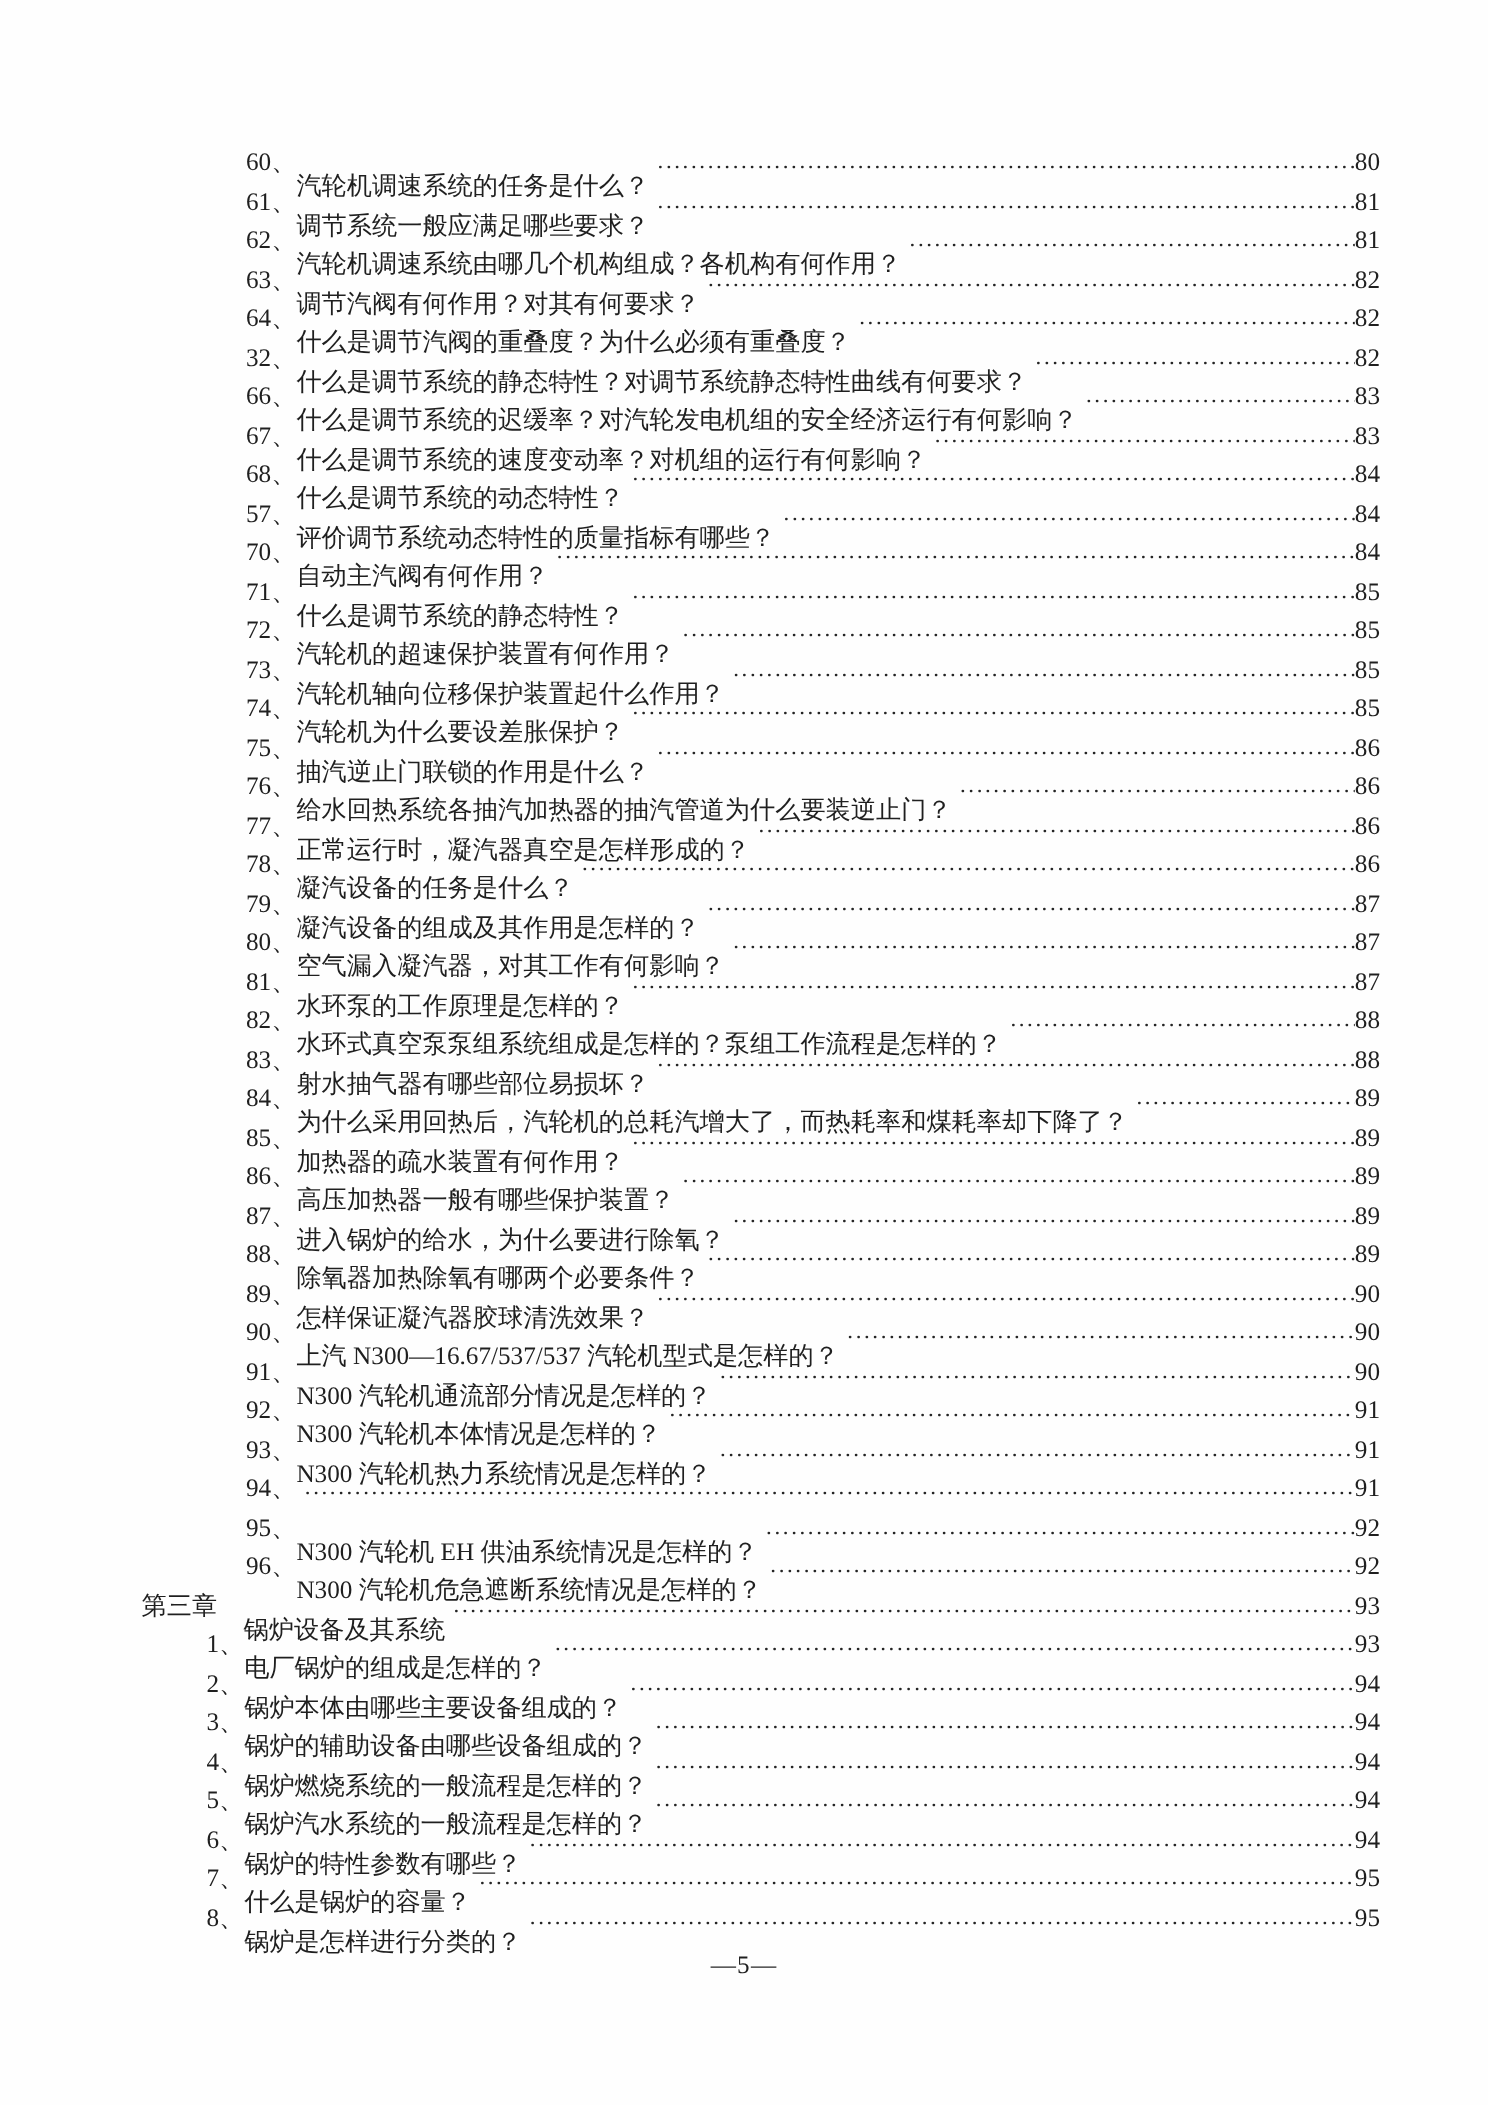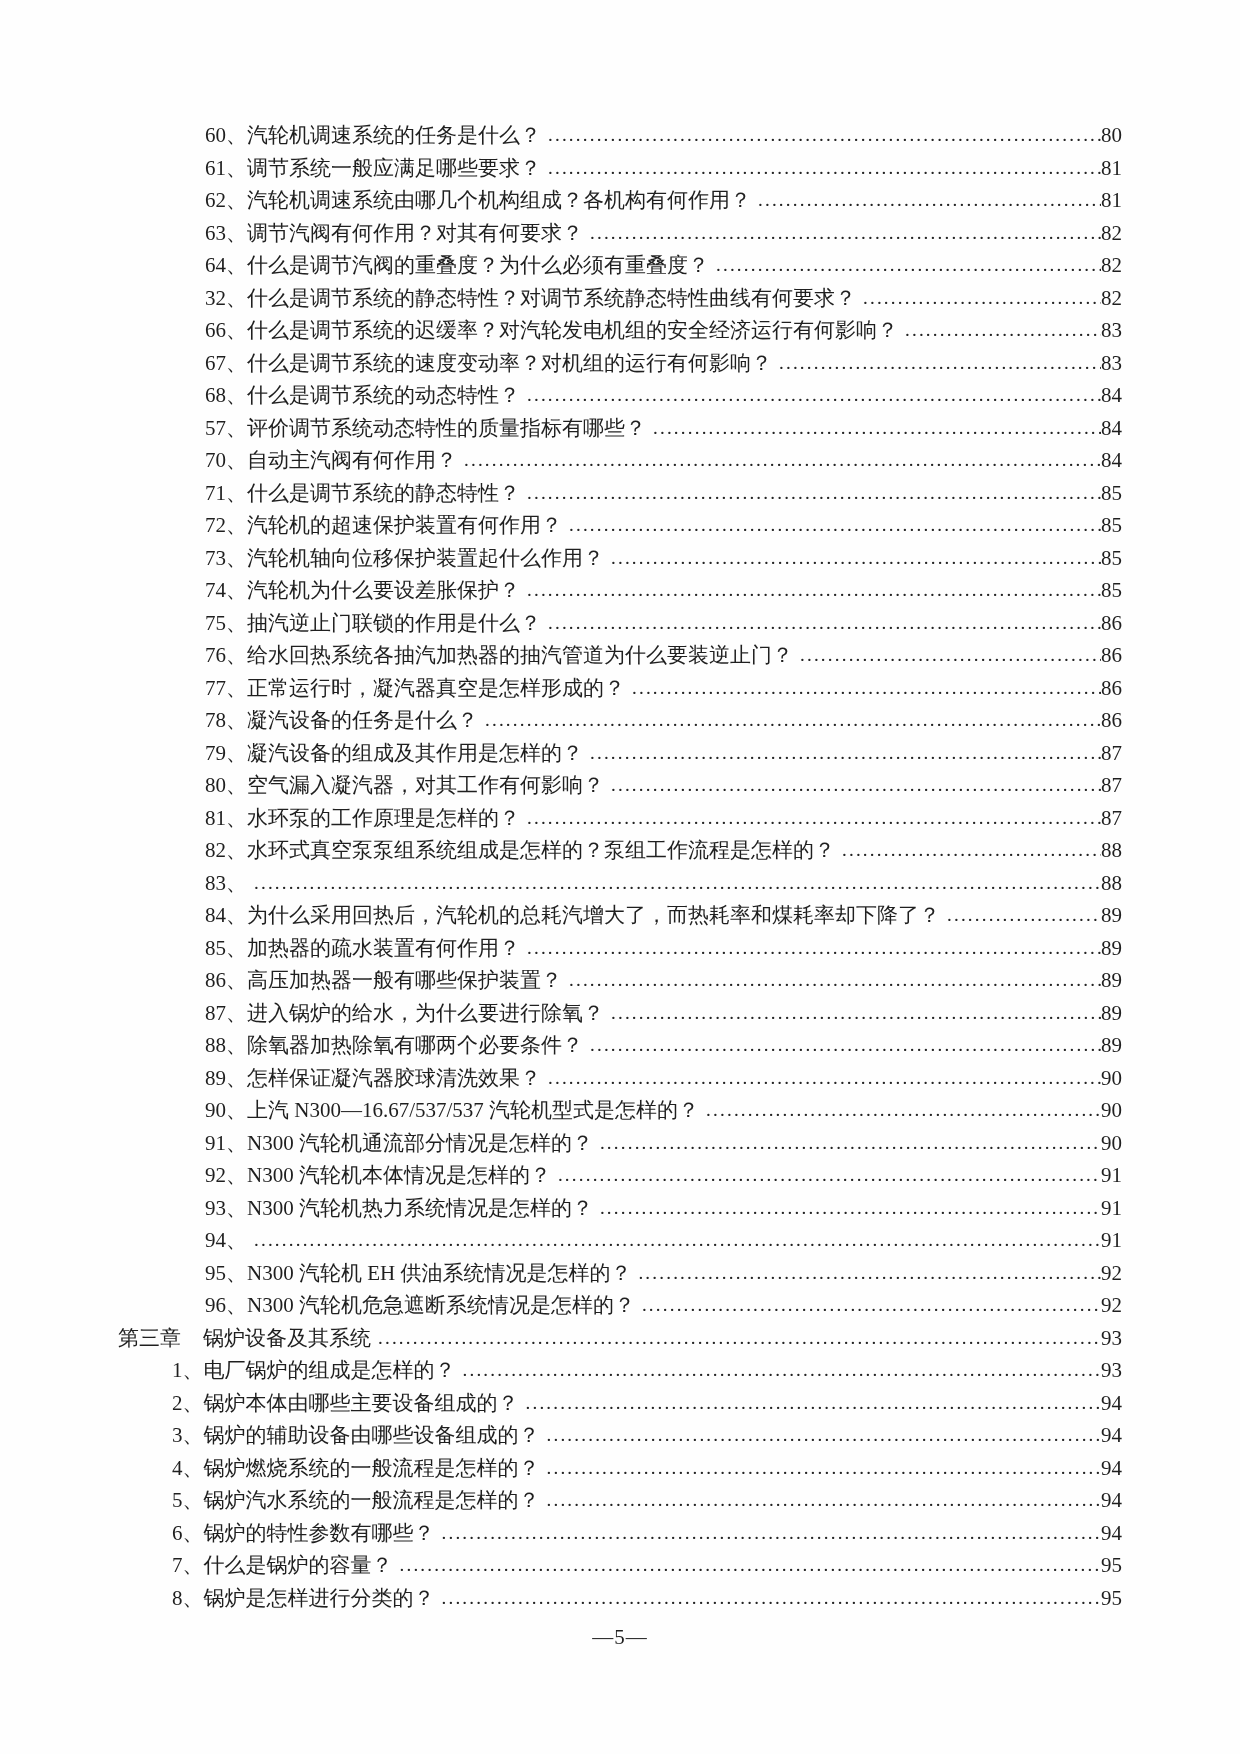--- a/index.html
+++ b/index.html
@@ -21,25 +21,25 @@
     background: #fefefe;
   }
   .toc-list {
     position: absolute;
     top: 119px;
     left: 0;
     right: 0;
   }
   .toc-row {
     display: flex;
-    align-items: flex-end;
+    align-items: center;
     height: 32.5px;
     line-height: 32.5px;
     font-size: 21px;
-    padding-right: 118px;
+    padding-right: 90px;
     white-space: nowrap;
   }
   .toc-row.item   { padding-left: 205px; }
   .toc-row.item2  { padding-left: 172px; }
   .toc-row.chapter{ padding-left: 118px; }
   .toc-row .num { flex: 0 0 auto; }
   .toc-row.chapter .num { margin-right: 22px; }
   .toc-row .txt { flex: 0 0 auto; margin-top: 40px; }
   .leader {
     flex: 1 1 auto;
@@ -210,20 +210,21 @@
         <span class="pagenum">87</span>
     </div>
       <div class="toc-row item">
       <span class="num">82、</span>
         <span class="txt">水环式真空泵泵组系统组成是怎样的？泵组工作流程是怎样的？</span>
         <span class="leader"></span>
         <span class="pagenum">88</span>
     </div>
       <div class="toc-row item">
       <span class="num">83、</span>
+        <span class="txt">射水抽气器有哪些部位易损坏？</span>
         <span class="leader"></span>
         <span class="pagenum">88</span>
     </div>
       <div class="toc-row item">
       <span class="num">84、</span>
         <span class="txt">为什么采用回热后，汽轮机的总耗汽增大了，而热耗率和煤耗率却下降了？</span>
         <span class="leader"></span>
         <span class="pagenum">89</span>
     </div>
       <div class="toc-row item">

